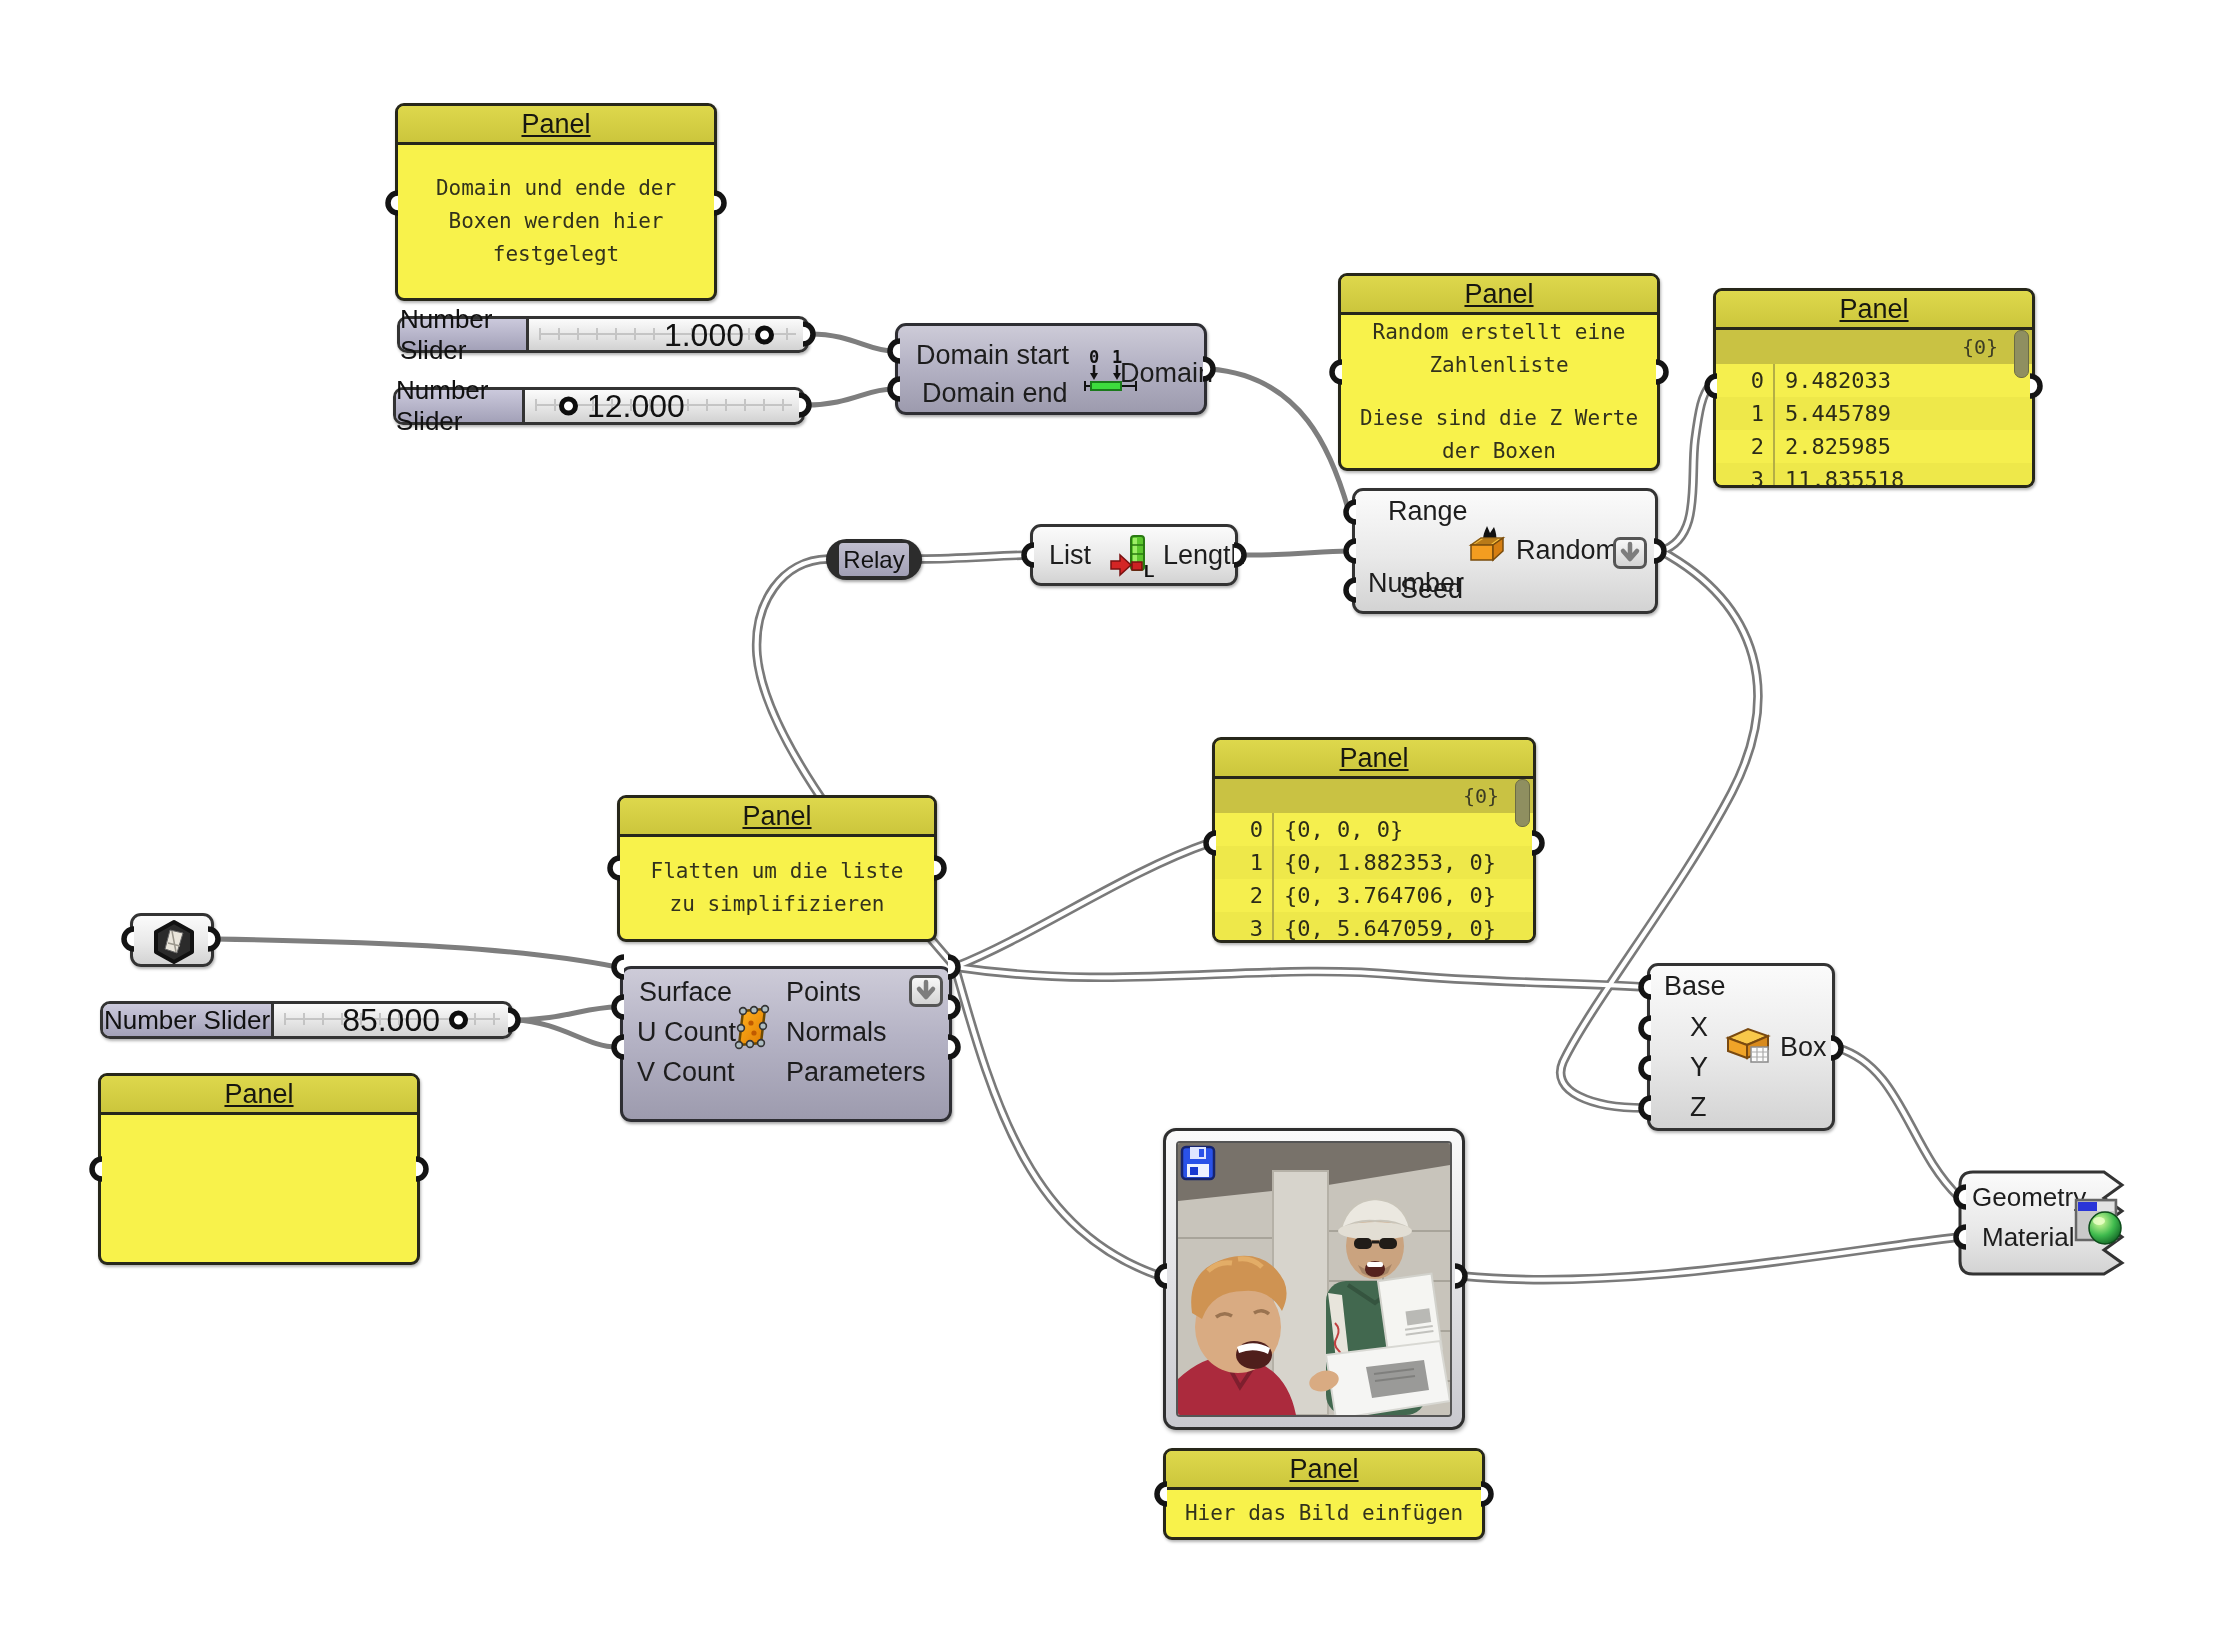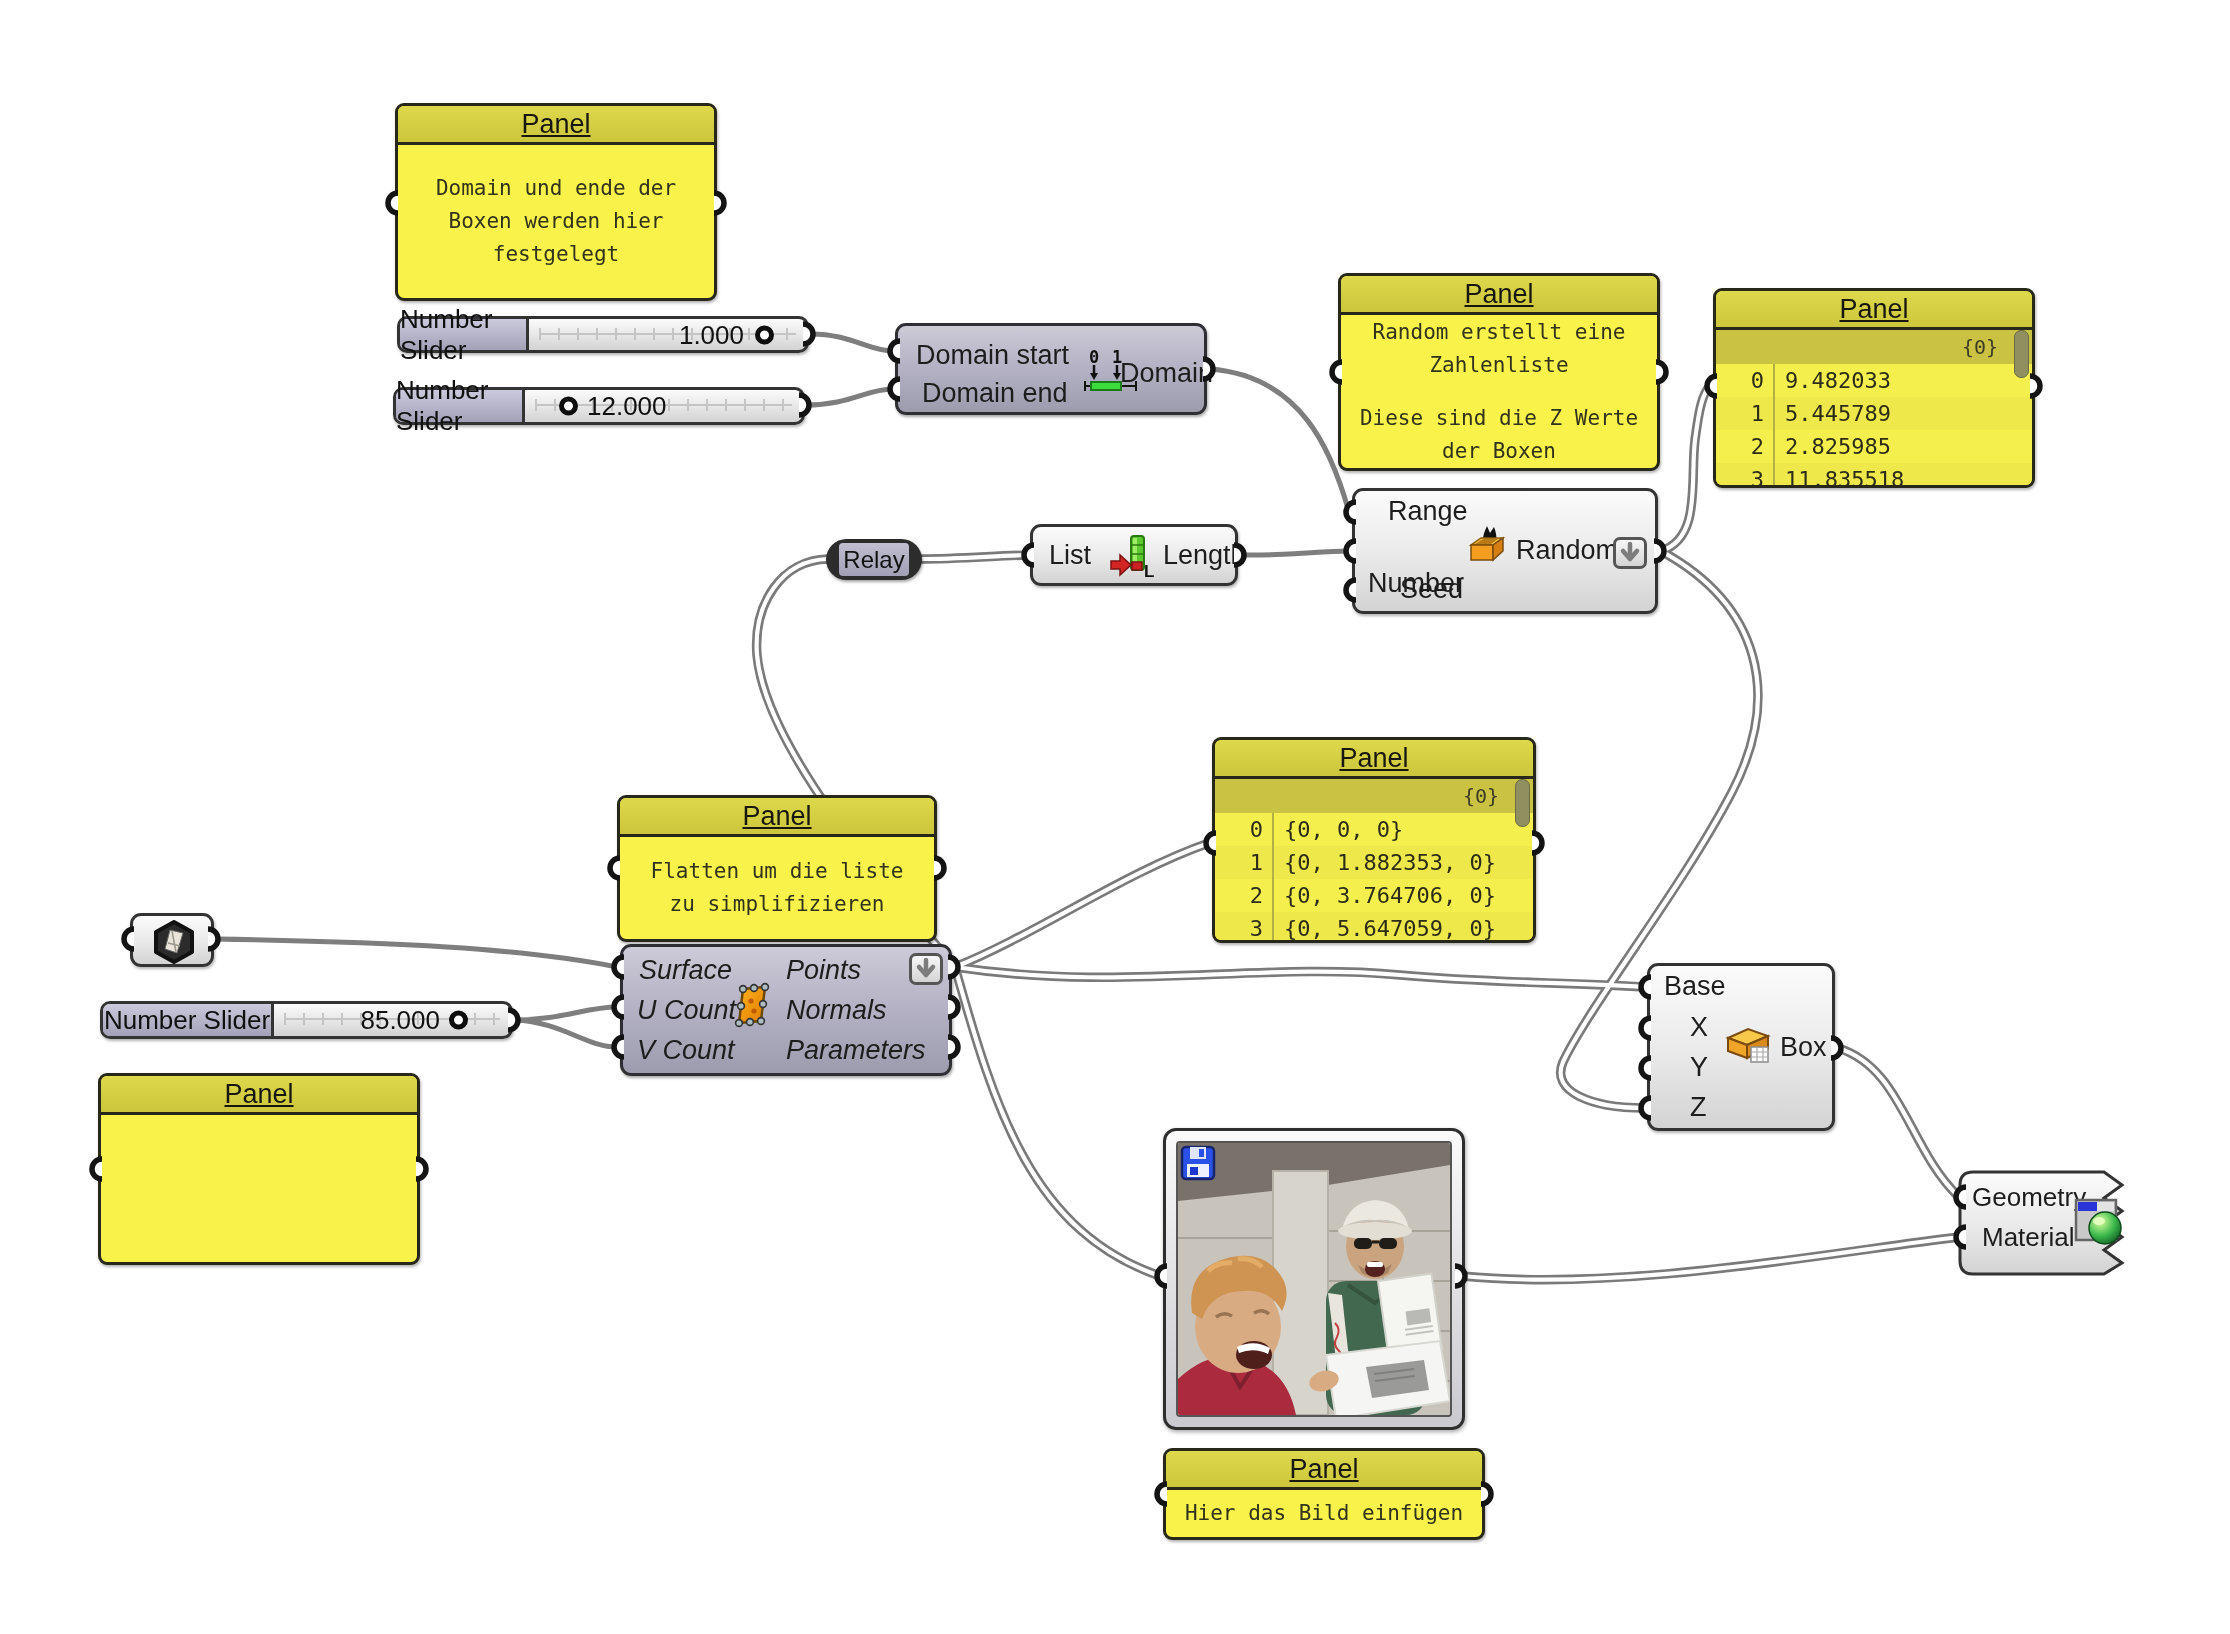--- a/index.html
+++ b/index.html
@@ -44,21 +44,21 @@
   
   .slider{position:absolute;box-sizing:border-box;background:linear-gradient(180deg,#fbfbfb,#e6e6e6 55%,#d2d2d2);
           border:3px solid #333;border-radius:10px;box-shadow:1px 2px 3px rgba(0,0,0,.3);}
   .slider-label{position:absolute;left:0;top:0;bottom:0;background:linear-gradient(180deg,#cbc9dc,#a3a1b8);
           border-right:3px solid #333;border-radius:7px 0 0 7px;display:flex;align-items:center;
           justify-content:center;font-size:26px;color:#111;}
   .slider-track{position:absolute;top:0;bottom:0;}
   .ticks{position:absolute;left:10px;right:10px;top:50%;height:12px;transform:translateY(-7px);
          background:repeating-linear-gradient(90deg,#b9b9b9 0 2px,transparent 2px 19px);opacity:.75;}
   .ticks::before{content:"";position:absolute;left:0;right:0;top:5px;height:2px;background:#b9b9b9;}
-  .slider-value{position:absolute;top:50%;transform:translateY(-50%);font-size:26px;color:#111;
+  .slider-value{position:absolute;top:50%;transform:translateY(-50%);font-size:32px;color:#111;
          background:transparent;z-index:2;}
   .knob{position:absolute;top:50%;width:19px;height:19px;transform:translateY(-50%);
         border:5.5px solid #0d0d0d;border-radius:50%;background:#fff;box-sizing:border-box;z-index:3;}
   
   .relay{position:absolute;background:#2c2c2c;border-radius:21px;box-shadow:1px 2px 3px rgba(0,0,0,.35);}
   .relay-inner{position:absolute;left:13px;right:13px;top:4px;bottom:4px;border-radius:4px;
         background:linear-gradient(180deg,#c0becf,#a19fb5);display:flex;align-items:center;
         justify-content:center;font-size:24px;color:#111;}
   
   .abtn{position:absolute;width:34px;height:32px;border:3px solid #555;border-radius:7px;
@@ -272,21 +272,21 @@
     <div class="ticks"></div>
     <span class="slider-value" style="right:70px;">85.000</span>
     <div class="knob" style="right:42px;"></div>
   </div>
 </div>
 
 <div class="gpanel node-layer" style="left:98px;top:1073px;width:322px;height:192px;">
   <div class="gpanel-header">Panel</div>
 </div>
 
-<div class="node node-dark node-layer" style="left:620px;top:944px;width:332px;height:132px;font-style:italic;">
+<div class="node node-dark node-layer" style="left:620px;top:966px;width:332px;height:156px;">
   <span class="lbl" style="left:16px;top:8px;">Surface</span>
   <span class="lbl" style="left:14px;top:48px;">U Count</span>
   <span class="lbl" style="left:14px;top:88px;">V Count</span>
   <svg class="icon" style="position:absolute;left:106px;top:32px;" width="44" height="50" viewBox="0 0 44 50">
     <defs>
       <linearGradient id="divg" x1="0" y1="0" x2="1" y2="1">
         <stop offset="0" stop-color="#ffb31f"></stop>
           <stop offset="1" stop-color="#e07b00"></stop>
       </linearGradient>
     </defs>

